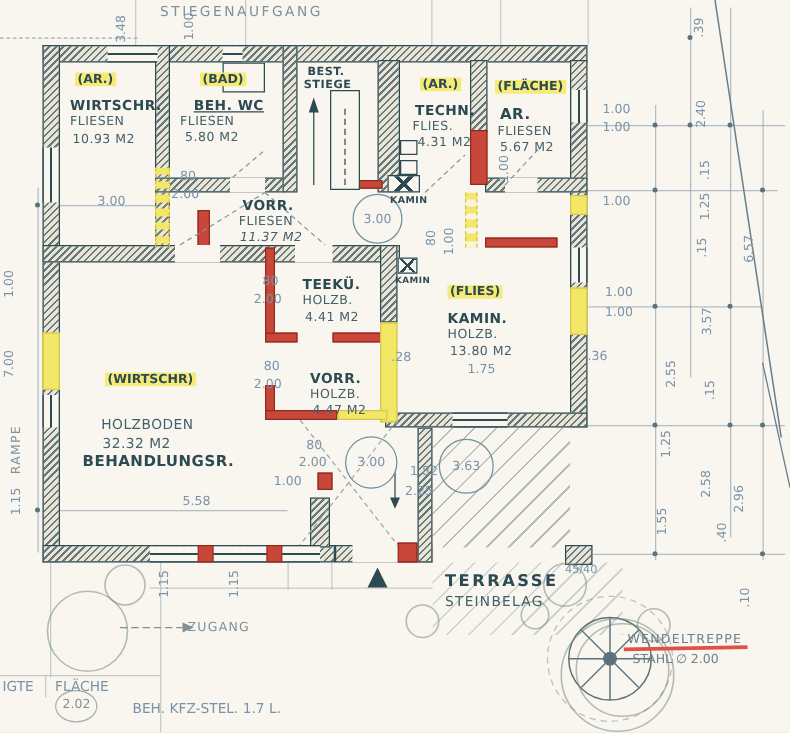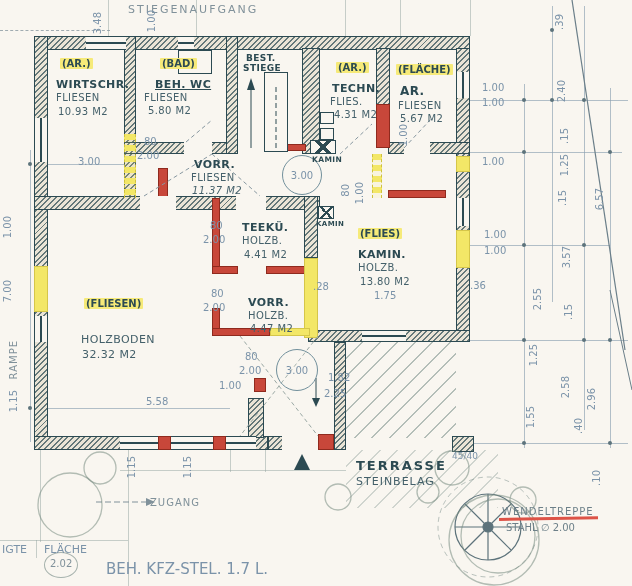--- a/index.html
+++ b/index.html
@@ -207,20 +207,23 @@
 
     <rect x="499" y="518" width="99" height="3" fill="#dd5347" transform="rotate(-1 499 518)"></rect>
   </svg>
 
   <div class="abs hcircle" style="left:282px;top:155px;width:40px;height:40px;font-size:10px;">
     <span>3.00</span>
     </div>
   <div class="abs hcircle" style="left:276px;top:349px;width:42px;height:42px;font-size:10px;">
     <span>3.00</span>
     </div>
+  <div class="abs hcircle" style="left:351px;top:351px;width:44px;height:44px;font-size:10px;">
+    <span>3.63</span>
+    </div>
 
   <div class="abs pencil" style="left:128px;top:3px;font-size:11px;letter-spacing:2px;">STIEGENAUFGANG</div>
   <div class="abs pencil vtext" style="left:8px;top:340px;font-size:10px;letter-spacing:1px;">RAMPE</div>
 
   <div class="abs tag" style="left:60px;top:58px;font-size:10px;">(AR.)</div>
   <div class="abs ink" style="left:56px;top:78px;font-size:11px;">WIRTSCHR.</div>
   <div class="abs ink soft" style="left:56px;top:92px;font-size:10px;">FLIESEN</div>
   <div class="abs ink soft" style="left:58px;top:106px;font-size:10px;">10.93 M2</div>
 
   <div class="abs tag" style="left:160px;top:58px;font-size:10px;">(BAD)</div>
@@ -251,35 +254,36 @@
 
   <div class="abs tag" style="left:358px;top:228px;font-size:10px;">(FLIES)</div>
   <div class="abs ink" style="left:358px;top:248px;font-size:11px;">KAMIN.</div>
   <div class="abs ink soft" style="left:358px;top:262px;font-size:10px;">HOLZB.</div>
   <div class="abs ink soft" style="left:360px;top:276px;font-size:10px;">13.80 M2</div>
 
   <div class="abs ink" style="left:248px;top:296px;font-size:11px;">VORR.</div>
   <div class="abs ink soft" style="left:248px;top:310px;font-size:10px;">HOLZB.</div>
   <div class="abs ink soft" style="left:250px;top:323px;font-size:10px;">4.47 M2</div>
 
-  <div class="abs tag" style="left:84px;top:298px;font-size:10px;">(FLIESEN)</div>
+  <div class="abs tag" style="left:84px;top:298px;font-size:10px;">(WIRTSCHR)</div>
   <div class="abs ink soft" style="left:81px;top:333px;font-size:11px;">HOLZBODEN</div>
   <div class="abs ink soft" style="left:82px;top:348px;font-size:11px;">32.32 M2</div>
+  <div class="abs ink" style="left:66px;top:362px;font-size:12px;">BEHANDLUNGSR.</div>
 
   <div class="abs ink" style="left:356px;top:458px;font-size:13px;letter-spacing:2px;">TERRASSE</div>
   <div class="abs ink soft" style="left:356px;top:475px;font-size:11px;letter-spacing:1px;">STEINBELAG</div>
 
   <div class="abs ink" style="left:312px;top:155px;font-size:7.5px;">KAMIN</div>
   <div class="abs ink" style="left:316px;top:220px;font-size:7px;">KAMIN</div>
 
   <div class="abs pencil" style="left:502px;top:506px;font-size:10px;letter-spacing:1px;color:#6d8089;text-align:right;">WENDELTREPPE</div>
   <div class="abs pencil" style="left:506px;top:522px;font-size:10px;color:#6d8089;">STAHL ∅ 2.00</div>
   <div class="abs dim" style="left:452px;top:451px;font-size:9px;">45/40</div>
   <div class="abs pencil" style="left:150px;top:497px;font-size:10px;letter-spacing:1px;">ZUGANG</div>
-  <div class="abs pencil" style="left:106px;top:560px;font-size:15px;color:#7b93a9;">BEH. KFZ-STEL. 1.7 L.</div>
+  <div class="abs pencil" style="left:106px;top:560px;font-size:11px;color:#7b93a9;">BEH. KFZ-STEL. 1.7 L.</div>
   <div class="abs pencil" style="left:2px;top:543px;font-size:11px;color:#7b93a9;">IGTE</div>
   <div class="abs pencil" style="left:44px;top:543px;font-size:11px;color:#7b93a9;">FLÄCHE</div>
 
   <div class="abs dim" style="left:78px;top:156px;">3.00</div>
   <div class="abs dim" style="left:144px;top:136px;">80</div>
   <div class="abs dim" style="left:137px;top:150px;">2.00</div>
   <div class="abs dim" style="left:210px;top:220px;">80</div>
   <div class="abs dim" style="left:203px;top:234px;">2.00</div>
   <div class="abs dim" style="left:211px;top:288px;">80</div>
   <div class="abs dim" style="left:203px;top:302px;">2.00</div>

